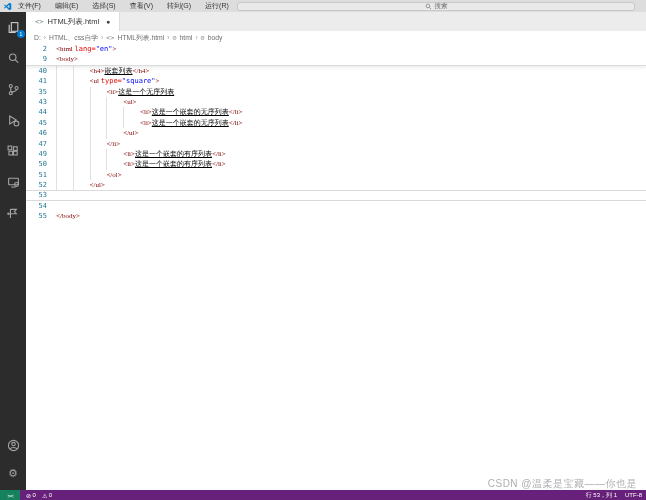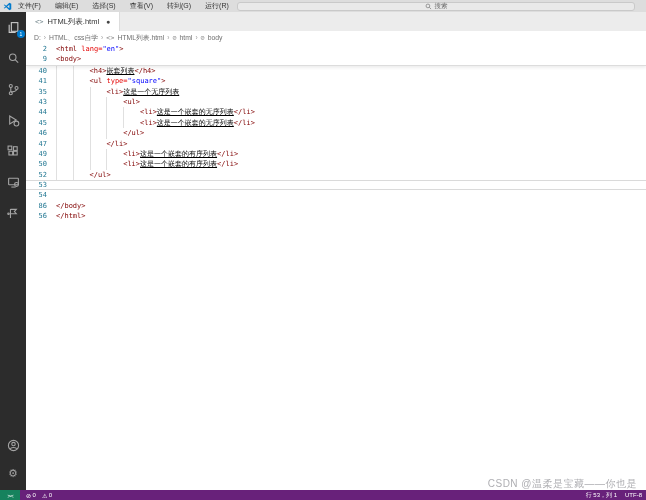--- a/index.html
+++ b/index.html
@@ -35,21 +35,21 @@
   .bc-icon { color:#8a8a8a; font-family:"DejaVu Sans Mono",monospace; }
 
   
   .editor { position:absolute; left:26px; top:44px; width:620px; height:446px; background:#fff; font-family:"DejaVu Sans Mono",monospace; font-size:7px; }
   .sticky { border-bottom:1px solid #dcdcdc; box-shadow:0 2px 3px rgba(0,0,0,.07); position:relative; z-index:5; background:#fff; }
   .code-row { display:flex; height:10.4px; line-height:10.4px; white-space:pre; position:relative; }
   .code-row.current { border-top:1px solid #dadada; border-bottom:1px solid #dadada; height:10.4px; line-height:8.4px; }
   .gutter-num { flex:0 0 30px; text-align:right; padding-right:9px; color:#237893; }
   .code-text { flex:1; }
   .guide { display:inline-block; width:16.8px; height:10.4px; border-left:1px solid #e0e0e0; vertical-align:top; }
-  .tk-tag { color:#800000; }
+  .tk-tag { color:#800000;font-family:Liberation Serif, serif; }
   .tk-attr { color:#e50000;text-align:right; }
   .tk-val { color:#0000ff; }
   .tk-txt { color:#000000;text-decoration:underline; }
 
   
   .watermark { position:absolute; right:9px; bottom:9px; font-size:10px; color:#aeaeb2; z-index:15; letter-spacing:.5px; }
 
   
   .statusbar { position:absolute; left:0; bottom:0; width:646px; height:10px; background:#68217a; color:#ffffff; display:flex; align-items:center; font-size:6px; z-index:25; }
   .remote-chip { width:20px; height:10px; background:#16825d; display:flex; align-items:center; justify-content:center; font-size:6px; letter-spacing:-1px; font-family:"DejaVu Sans Mono",monospace; }
@@ -183,25 +183,25 @@
       <div class="code-row"><span class="gutter-num">40</span><span class="code-text"><span class="guide"></span><span class="guide"></span><span class="tk-tag">&lt;h4&gt;</span><span class="tk-txt">嵌套列表</span><span class="tk-tag">&lt;/h4&gt;</span></span></div>
       <div class="code-row"><span class="gutter-num">41</span><span class="code-text"><span class="guide"></span><span class="guide"></span><span class="tk-tag">&lt;ul </span><span class="tk-attr">type=</span><span class="tk-val">"square"</span><span class="tk-tag">&gt;</span></span></div>
       <div class="code-row"><span class="gutter-num">35</span><span class="code-text"><span class="guide"></span><span class="guide"></span><span class="guide"></span><span class="tk-tag">&lt;li&gt;</span><span class="tk-txt">这是一个无序列表</span></span></div>
       <div class="code-row"><span class="gutter-num">43</span><span class="code-text"><span class="guide"></span><span class="guide"></span><span class="guide"></span><span class="guide"></span><span class="tk-tag">&lt;ul&gt;</span></span></div>
       <div class="code-row"><span class="gutter-num">44</span><span class="code-text"><span class="guide"></span><span class="guide"></span><span class="guide"></span><span class="guide"></span><span class="guide"></span><span class="tk-tag">&lt;li&gt;</span><span class="tk-txt">这是一个嵌套的无序列表</span><span class="tk-tag">&lt;/li&gt;</span></span></div>
       <div class="code-row"><span class="gutter-num">45</span><span class="code-text"><span class="guide"></span><span class="guide"></span><span class="guide"></span><span class="guide"></span><span class="guide"></span><span class="tk-tag">&lt;li&gt;</span><span class="tk-txt">这是一个嵌套的无序列表</span><span class="tk-tag">&lt;/li&gt;</span></span></div>
       <div class="code-row"><span class="gutter-num">46</span><span class="code-text"><span class="guide"></span><span class="guide"></span><span class="guide"></span><span class="guide"></span><span class="tk-tag">&lt;/ul&gt;</span></span></div>
       <div class="code-row"><span class="gutter-num">47</span><span class="code-text"><span class="guide"></span><span class="guide"></span><span class="guide"></span><span class="tk-tag">&lt;/li&gt;</span></span></div>
       <div class="code-row"><span class="gutter-num">49</span><span class="code-text"><span class="guide"></span><span class="guide"></span><span class="guide"></span><span class="guide"></span><span class="tk-tag">&lt;li&gt;</span><span class="tk-txt">这是一个嵌套的有序列表</span><span class="tk-tag">&lt;/li&gt;</span></span></div>
       <div class="code-row"><span class="gutter-num">50</span><span class="code-text"><span class="guide"></span><span class="guide"></span><span class="guide"></span><span class="guide"></span><span class="tk-tag">&lt;li&gt;</span><span class="tk-txt">这是一个嵌套的有序列表</span><span class="tk-tag">&lt;/li&gt;</span></span></div>
+      <div class="code-row"><span class="gutter-num">51</span><span class="code-text"><span class="guide"></span><span class="guide"></span><span class="guide"></span><span class="tk-tag">&lt;/ol&gt;</span></span></div>
       <div class="code-row"><span class="gutter-num">52</span><span class="code-text"><span class="guide"></span><span class="guide"></span><span class="tk-tag">&lt;/ul&gt;</span></span></div>
       <div class="code-row current"><span class="gutter-num">53</span><span class="code-text"></span></div>
       <div class="code-row"><span class="gutter-num">54</span><span class="code-text"></span></div>
-      <div class="code-row"><span class="gutter-num">86</span><span class="code-text"><span class="tk-tag">&lt;/body&gt;</span></span></div>
-      <div class="code-row"><span class="gutter-num">56</span><span class="code-text"><span class="tk-tag">&lt;/html&gt;</span></span></div>
+      <div class="code-row"><span class="gutter-num">55</span><span class="code-text"><span class="tk-tag">&lt;/body&gt;</span></span></div>
     </div>
 </div>
 
 <div class="watermark">CSDN @温柔是宝藏——你也是</div>
 
 <div class="statusbar">
   <div class="remote-chip">
     <span>&gt;&lt;</span>
   </div>
   <div class="sb-left">

